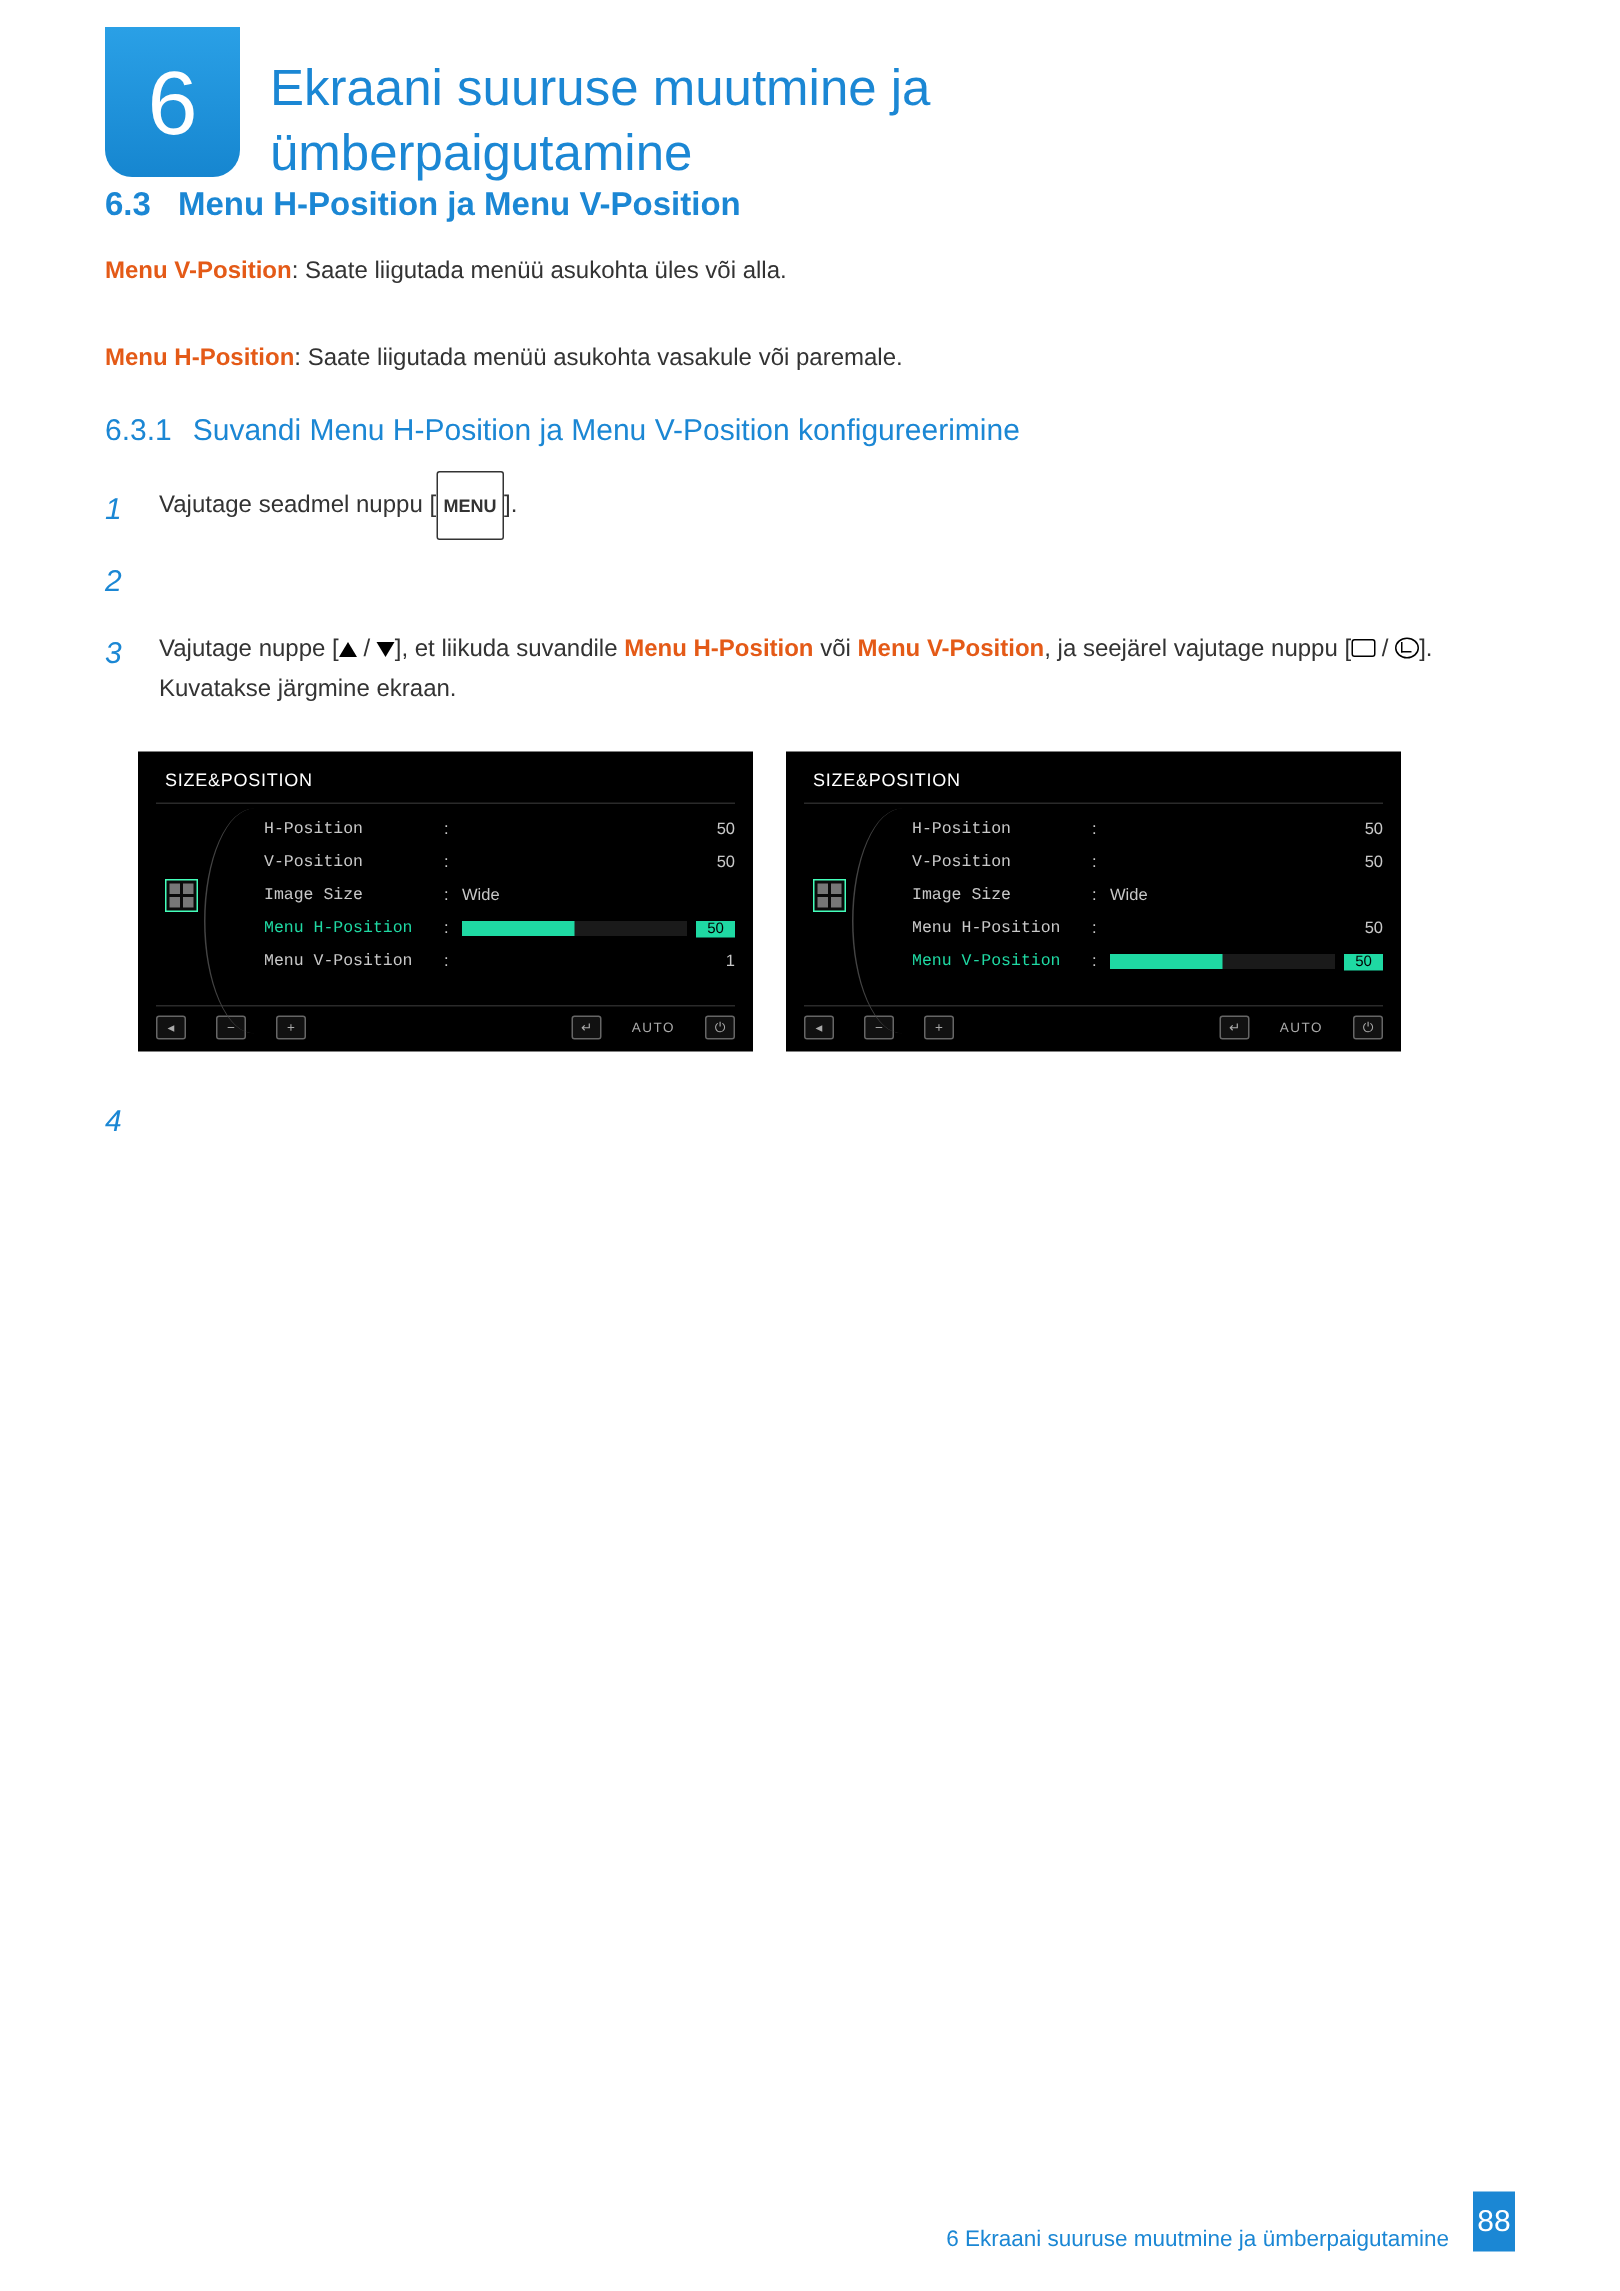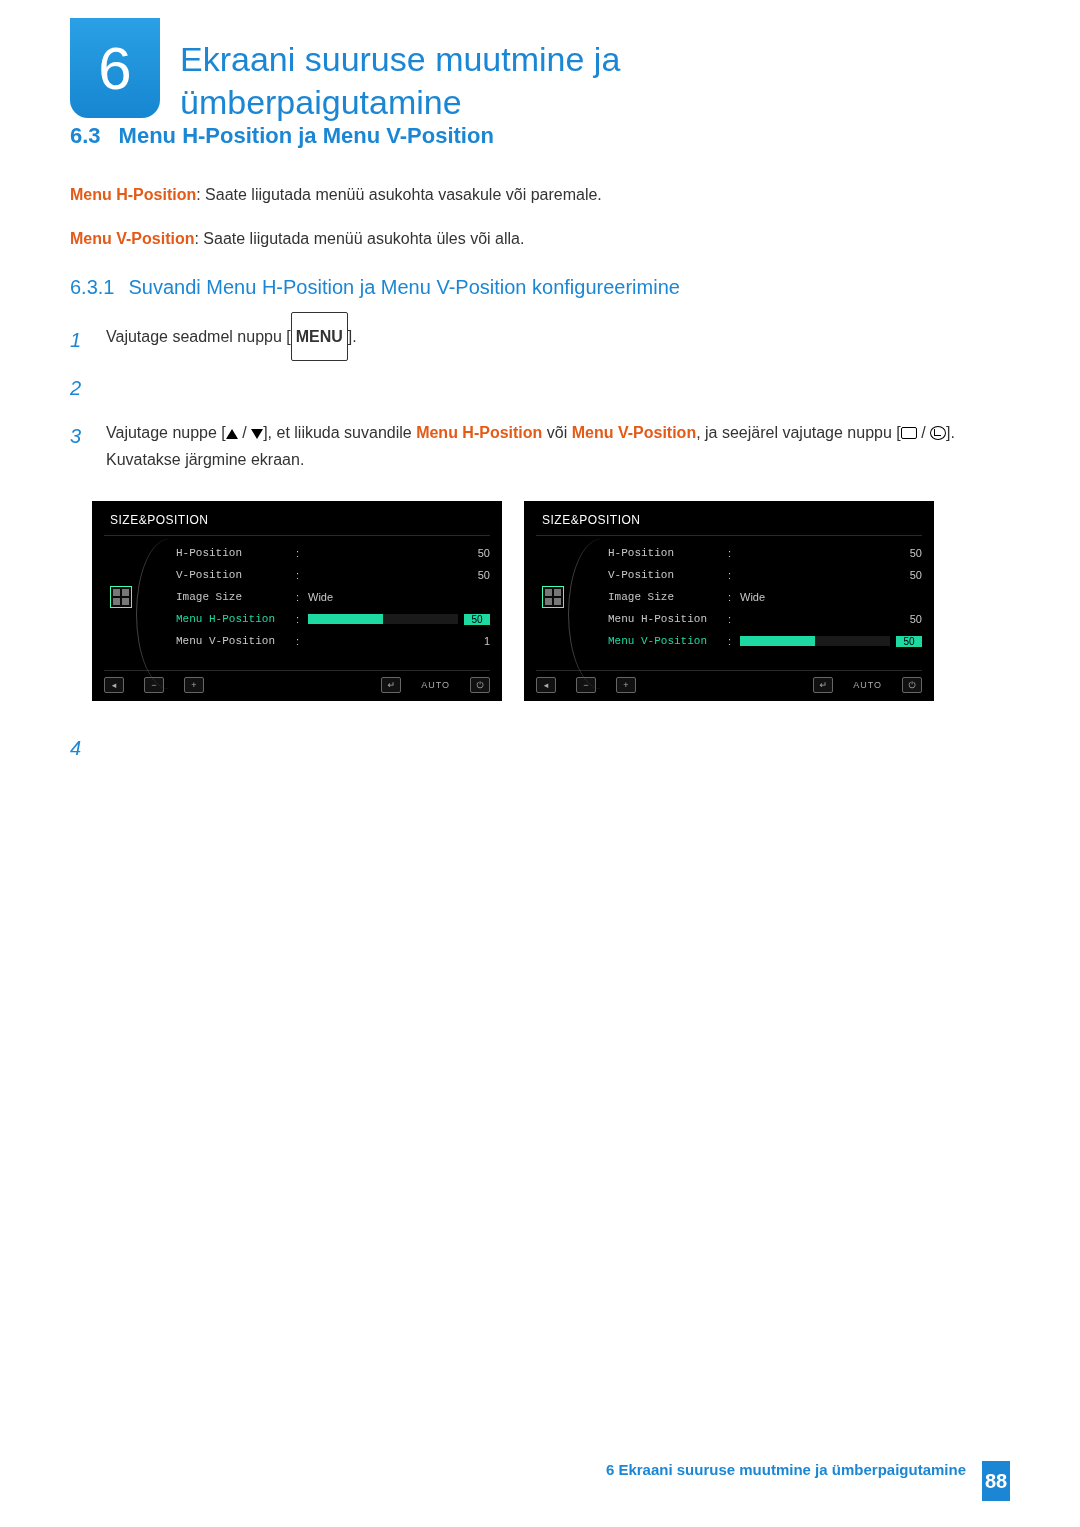--- a/index.html
+++ b/index.html
@@ -76,21 +76,21 @@
   .step-num {
     color: #1b87d4;
     font-style: italic;
     font-size: 20px;
     min-width: 22px;
   }
   .bold { font-weight: 700; }
   .kbd-menu {
     border: 1px solid #333;
     font-weight: 700;
-    font-size: 16px;
+    font-size: 12px;
     padding: 15px 4px;
     border-radius: 2px;
   }
   .tri {
     display: inline-block;
     vertical-align: -1px;
   }
   .tri-up { border-left:6px solid transparent; border-right:6px solid transparent; border-bottom:10px solid #000;}
   .tri-down { border-left:6px solid transparent; border-right:6px solid transparent; border-top:10px solid #000;}
   .ico-box {
@@ -190,23 +190,22 @@
     width:18px;height:14px;border:1px solid #666;display:flex;align-items:center;justify-content:center;font-size:9px;color:#aaa;background:#111;border-radius:2px;
   }
   .auto-lbl { font-size:9px;color:#aaa;align-self:center;letter-spacing:1px;}
 
   
   .footer {
     position:absolute;
     bottom:26px;
     right:70px;
     display:flex;
-    align-items:flex-start;
+    align-items:flex-end;
     gap:16px;
-    font-weight:bold;
   }
   .footer-text {
     color:#1b87d4;
     font-size:15px;
   }
   .page-num {
     width:28px;height:40px;background:#1b87d4;color:#fff;display:flex;align-items:center;justify-content:center;font-size:20px;
   }
 </style>
 </head>
@@ -216,25 +215,25 @@
 
   <div class="chapter-header">
     <div class="chapter-badge">6</div>
     <div class="chapter-title">Ekraani suuruse muutmine ja ümberpaigutamine</div>
   </div>
 
   <div class="section-heading">
     <span class="num">6.3</span><span>Menu H-Position ja Menu V-Position</span>
   </div>
 
+  <div class="para" style="margin-top:20px">
+    <span class="term-orange">Menu V-Position</span><span>: Saate liigutada menüü asukohta üles või alla.</span>
+  </div>
   <div class="para">
     <span class="term-orange">Menu H-Position</span><span>: Saate liigutada menüü asukohta vasakule või paremale.</span>
-  </div>
-  <div class="para" style="margin-top:20px">
-    <span class="term-orange">Menu V-Position</span><span>: Saate liigutada menüü asukohta üles või alla.</span>
   </div>
 
   <div class="sub-heading">
     <span class="num">6.3.1</span><span>Suvandi Menu H-Position ja Menu V-Position konfigureerimine</span>
   </div>
 
   <ol class="steps">
     <li>
       <span class="step-num">1</span>
       <span>

